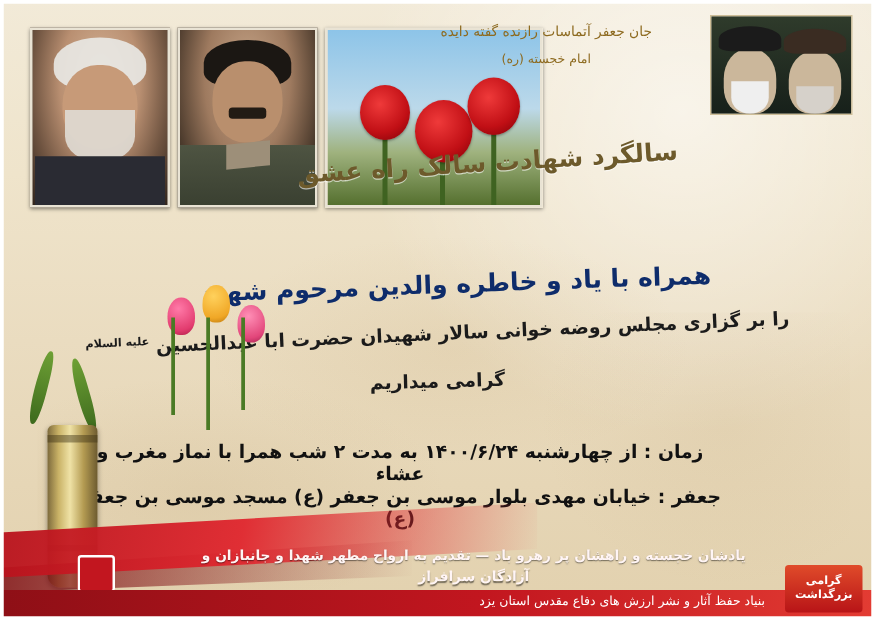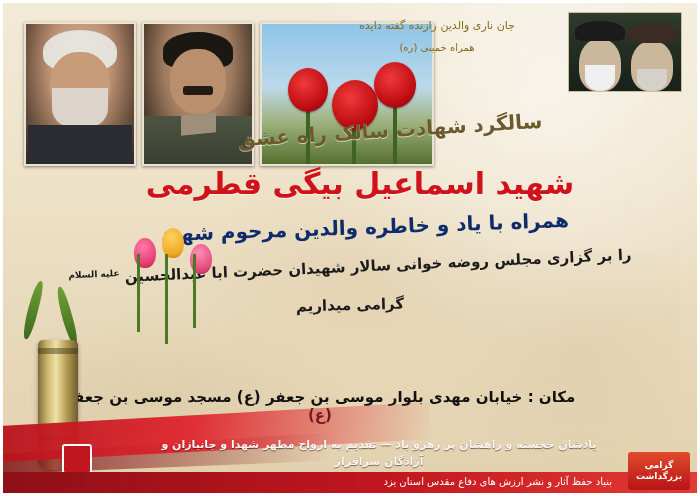--- a/index.html
+++ b/index.html
@@ -236,36 +236,39 @@
   <div class="leaders">
     <div class="head h1"></div>
     <div class="head h2"></div>
     <div class="turban t1"></div>
     <div class="turban t2"></div>
     <div class="beard b1"></div>
     <div class="beard b2"></div>
   </div>
 
   <div class="quote">
-    <span class="ln">جان ناری والدین رازنده گفته دایده</span>
-    <span class="sig">همراه خمینی (ره)</span>
+    <span class="ln">جان جعفر آتماسات رازنده گفته دایده</span>
+    <span class="sig">امام خجسته (ره)</span>
   </div>
 
   <div class="line-sub1">سالگرد شهادت سالک راه عشق</div>
-  <div class="line-name">شهید اسماعیل بیگی قطرمی</div>
   <div class="line-sub2">همراه با یاد و خاطره والدین مرحوم شهید</div>
 
   <div class="line-body1">
     <span>را بر گزاری مجلس روضه خوانی سالار شهیدان حضرت ابا عبدالحسین</span>
     <span class="sup">علیه السلام</span>
   </div>
   <div class="line-body2">گرامی میداریم</div>
 
+  <div class="line-time">
+    <span>زمان :</span>
+    <span>از چهارشنبه ۱۴۰۰/۶/۲۴ به مدت ۲ شب همرا با نماز مغرب و عشاء</span>
+  </div>
   <div class="line-place">
-    <span>مکان :</span>
+    <span>جعفر :</span>
     <span>خیابان مهدی بلوار موسی بن جعفر (ع) مسجد موسی بن جعفر (ع)</span>
   </div>
 
   <div class="vase-wrap">
     <div class="tulip t-a">
         <div class="bud"></div>
         <div class="st"></div>
       </div>
     <div class="tulip t-b">
         <div class="bud"></div>

